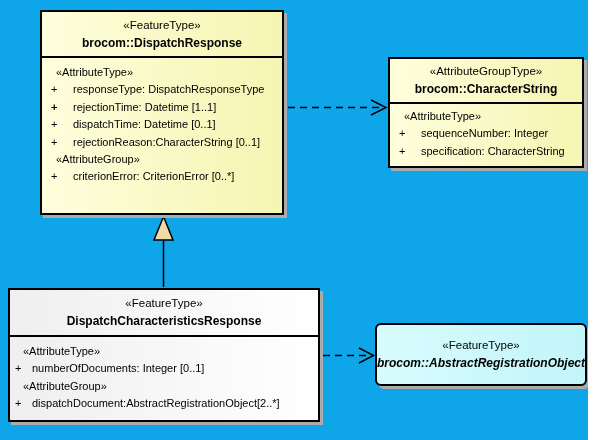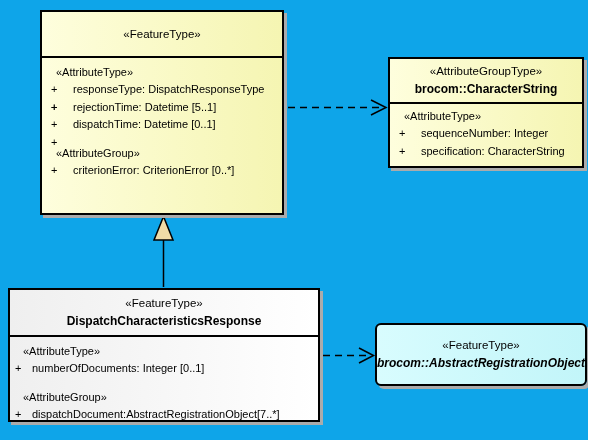--- a/index.html
+++ b/index.html
@@ -30,21 +30,21 @@
   .class-header{
     display:flex;flex-direction:column;justify-content:center;align-items:center;
     border-bottom:2px solid var(--border);
   }
   .header-only{border-bottom:none;height:100%;display:flex;flex-direction:column;justify-content:center;align-items:center;}
   .stereo{font-size:11.5px;line-height:17px;white-space:nowrap;}
   .cname{font-size:12px;font-weight:bold;line-height:18px;white-space:nowrap;}
   .cname.italic{font-style:italic;}
   .compartment{padding-top:6px;font-size:11px;}
   .sec-heading{padding-left:14px;line-height:17px;white-space:nowrap;}
-  .sec-heading.mt{margin-top:11px;}
+  .sec-heading.mt{margin-top:0;}
   .attr-row{position:relative;padding-left:31px;line-height:17.5px;white-space:nowrap;}
   .attr-row .vis{position:absolute;left:9px;}
   .compact .sec-heading{padding-left:13px;}
   .compact .attr-row{padding-left:22px;}
   .compact .attr-row .vis{left:5px;}
 
   #box-dispatch-response{left:40px;top:10px;width:244px;height:205px;}
   #box-dispatch-response .class-header{height:44px;}
   #box-criterion-error{left:388px;top:57px;width:196px;height:111px;}
   #box-criterion-error .class-header{height:43px;}
@@ -72,40 +72,42 @@
 
     <g>
       <path d="M323,355.5 H371" fill="none" stroke="var(--border)" stroke-width="1.5" stroke-dasharray="7 5"></path>
       <polyline points="359,348 373.5,355.5 359,363" fill="none" stroke="var(--border)" stroke-width="1.5"></polyline>
     </g>
   </svg>
 
   <div id="box-dispatch-response" class="uml-box fill-yellow">
     <div class="class-header">
       <span class="stereo">«FeatureType»</span>
+      <span class="cname">brocom::DispatchResponse</span>
     </div>
     <div class="compartment">
       <div class="sec-heading">«AttributeType»</div>
       <div class="attr-row">
         <span class="vis">+</span>
         <span>responseType: DispatchResponseType</span>
       </div>
       <div class="attr-row">
         <span class="vis">+</span>
       </div>
       <div class="attr-row">
         <span class="vis">+</span>
-        <span>rejectionTime: Datetime [5..1]</span>
+        <span>rejectionTime: Datetime [1..1]</span>
       </div>
       <div class="attr-row">
         <span class="vis">+</span>
         <span>dispatchTime: Datetime [0..1]</span>
       </div>
       <div class="attr-row">
         <span class="vis">+</span>
+        <span>rejectionReason:CharacterString [0..1]</span>
       </div>
       <div class="sec-heading mt">«AttributeGroup»</div>
       <div class="attr-row">
         <span class="vis">+</span>
         <span>criterionError: CriterionError [0..*]</span>
       </div>
     </div>
   </div>
 
   <div id="box-criterion-error" class="uml-box fill-yellow">
@@ -133,21 +135,21 @@
     </div>
     <div class="compartment">
       <div class="sec-heading">«AttributeType»</div>
       <div class="attr-row">
         <span class="vis">+</span>
         <span>numberOfDocuments: Integer [0..1]</span>
       </div>
       <div class="sec-heading mt">«AttributeGroup»</div>
       <div class="attr-row">
         <span class="vis">+</span>
-        <span>dispatchDocument:AbstractRegistrationObject[7..*]</span>
+        <span>dispatchDocument:AbstractRegistrationObject[2..*]</span>
       </div>
     </div>
   </div>
 
   <div id="box-abstract-registration" class="uml-box fill-cyan">
     <div class="header-only">
       <span class="stereo">«FeatureType»</span>
       <span class="cname italic">brocom::AbstractRegistrationObject</span>
     </div>
   </div>

